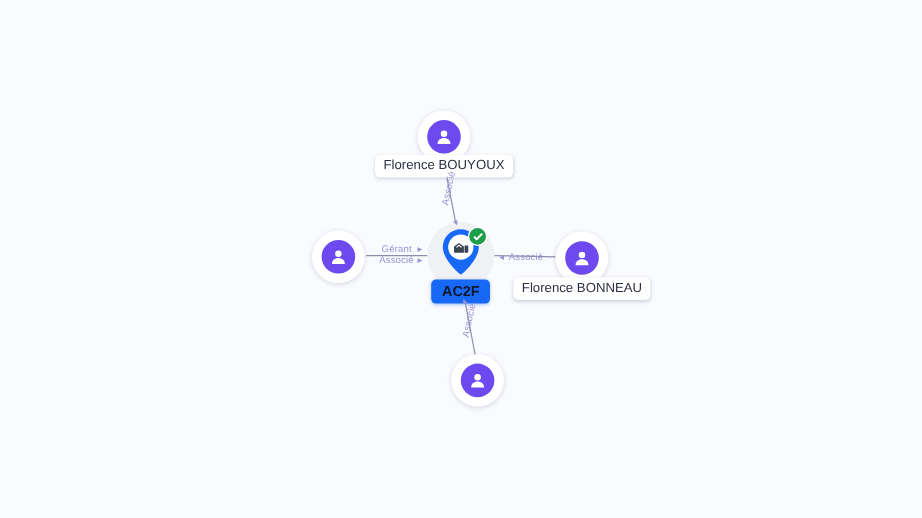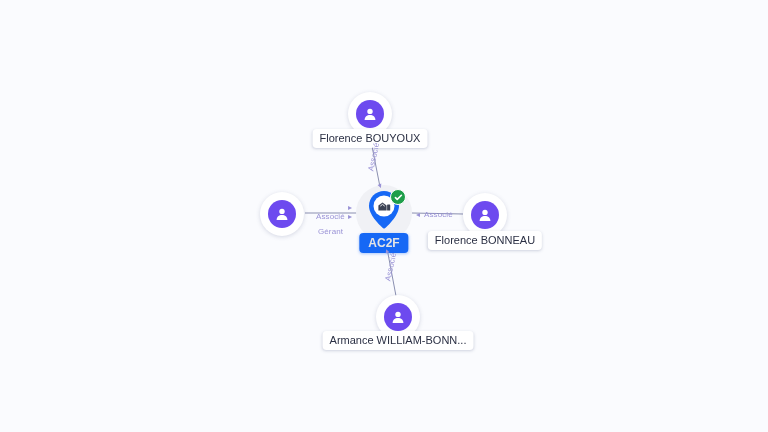--- a/index.html
+++ b/index.html
@@ -93,21 +93,21 @@
     border-radius: 50%;
     background: #1e9e4a;
     border: 1.5px solid #ffffff;
     display: flex;
     align-items: center;
     justify-content: center;
   }
   .company-label {
     position: absolute;
     background: #1668f5;
-    color: #e5e5e5;
+    color: #0f172a;
     border-radius: 4px;
     font-size: 12px;
     line-height: 14px;
     font-weight: bold;
     padding: 3px 9px;
     white-space: nowrap;
     transform: translateX(-50%);
     box-shadow: 0 1px 3px rgba(22, 104, 245, 0.35);
   }
 
@@ -176,21 +176,20 @@
   <div class="node-label" style="left:485px; top:231px;">Florence BONNEAU</div>
 
   <div class="person-node" style="left:376px; top:295px;">
     <span class="person-avatar">
       <svg width="16" height="16" viewBox="0 0 16 16" xmlns="http://www.w3.org/2000/svg">
         <circle cx="8" cy="5.4" r="2.7" fill="#ffffff"></circle>
         <path d="M2.6 14c0-3.1 2.4-5 5.4-5s5.4 1.9 5.4 5z" fill="#ffffff"></path>
       </svg>
     </span>
   </div>
-  <div class="node-label" style="left:398px; top:331px;">Armance WILLIAM-BONN...</div>
 
   <div class="company-node" style="left:356px; top:185px;">
     <div class="company-pin">
       <svg width="40" height="48" viewBox="0 0 40 48" xmlns="http://www.w3.org/2000/svg">
         <path d="M20 2C11.7 2 5 8.6 5 16.8c0 10.5 13.1 21.6 14.2 22.5.5.4 1.2.4 1.7 0C22 38.4 35 27.3 35 16.8 35 8.6 28.3 2 20 2z" fill="#1668f5"></path>
         <circle cx="20" cy="17" r="10.5" fill="#ffffff"></circle>
         <g fill="#3b4254">
           <path d="M14.4 21.6v-5.1l4.1-3.1 4.1 3.1v5.1z"></path>
           <rect x="23.1" y="15.6" width="3.1" height="6" rx="0.4"></rect>
         </g>
@@ -201,21 +200,21 @@
           <path d="M1.6 5.1l2 2 4.6-4.6" fill="none" stroke="#ffffff" stroke-width="1.8" stroke-linecap="round" stroke-linejoin="round"></path>
         </svg>
       </span>
     </div>
   </div>
   <div class="company-label" style="left:384px; top:233px;">AC2F</div>
 
   <div class="edge-label vertical" style="left:360px; top:152px; transform: rotate(-78deg);">Associé</div>
   <div class="edge-arrow" style="left:378px; top:182px; transform: rotate(68deg);">▸</div>
 
-  <div class="edge-label" style="left:318px; top:203px;margin-top:24px;">Gérant</div>
+  <div class="edge-label" style="left:318px; top:203px;">Gérant</div>
   <div class="edge-arrow" style="left:348px; top:204px;">▸</div>
   <div class="edge-label" style="left:316px; top:212px;">Associé</div>
   <div class="edge-arrow" style="left:348px; top:213px;">▸</div>
 
   <div class="edge-arrow" style="left:416px; top:211px;">◂</div>
   <div class="edge-label" style="left:424px; top:210px;">Associé</div>
 
   <div class="edge-label vertical" style="left:377px; top:262px; transform: rotate(-78deg);">Associé</div>
   <div class="edge-arrow" style="left:385px; top:247px; transform: rotate(-110deg);">▸</div>
 

